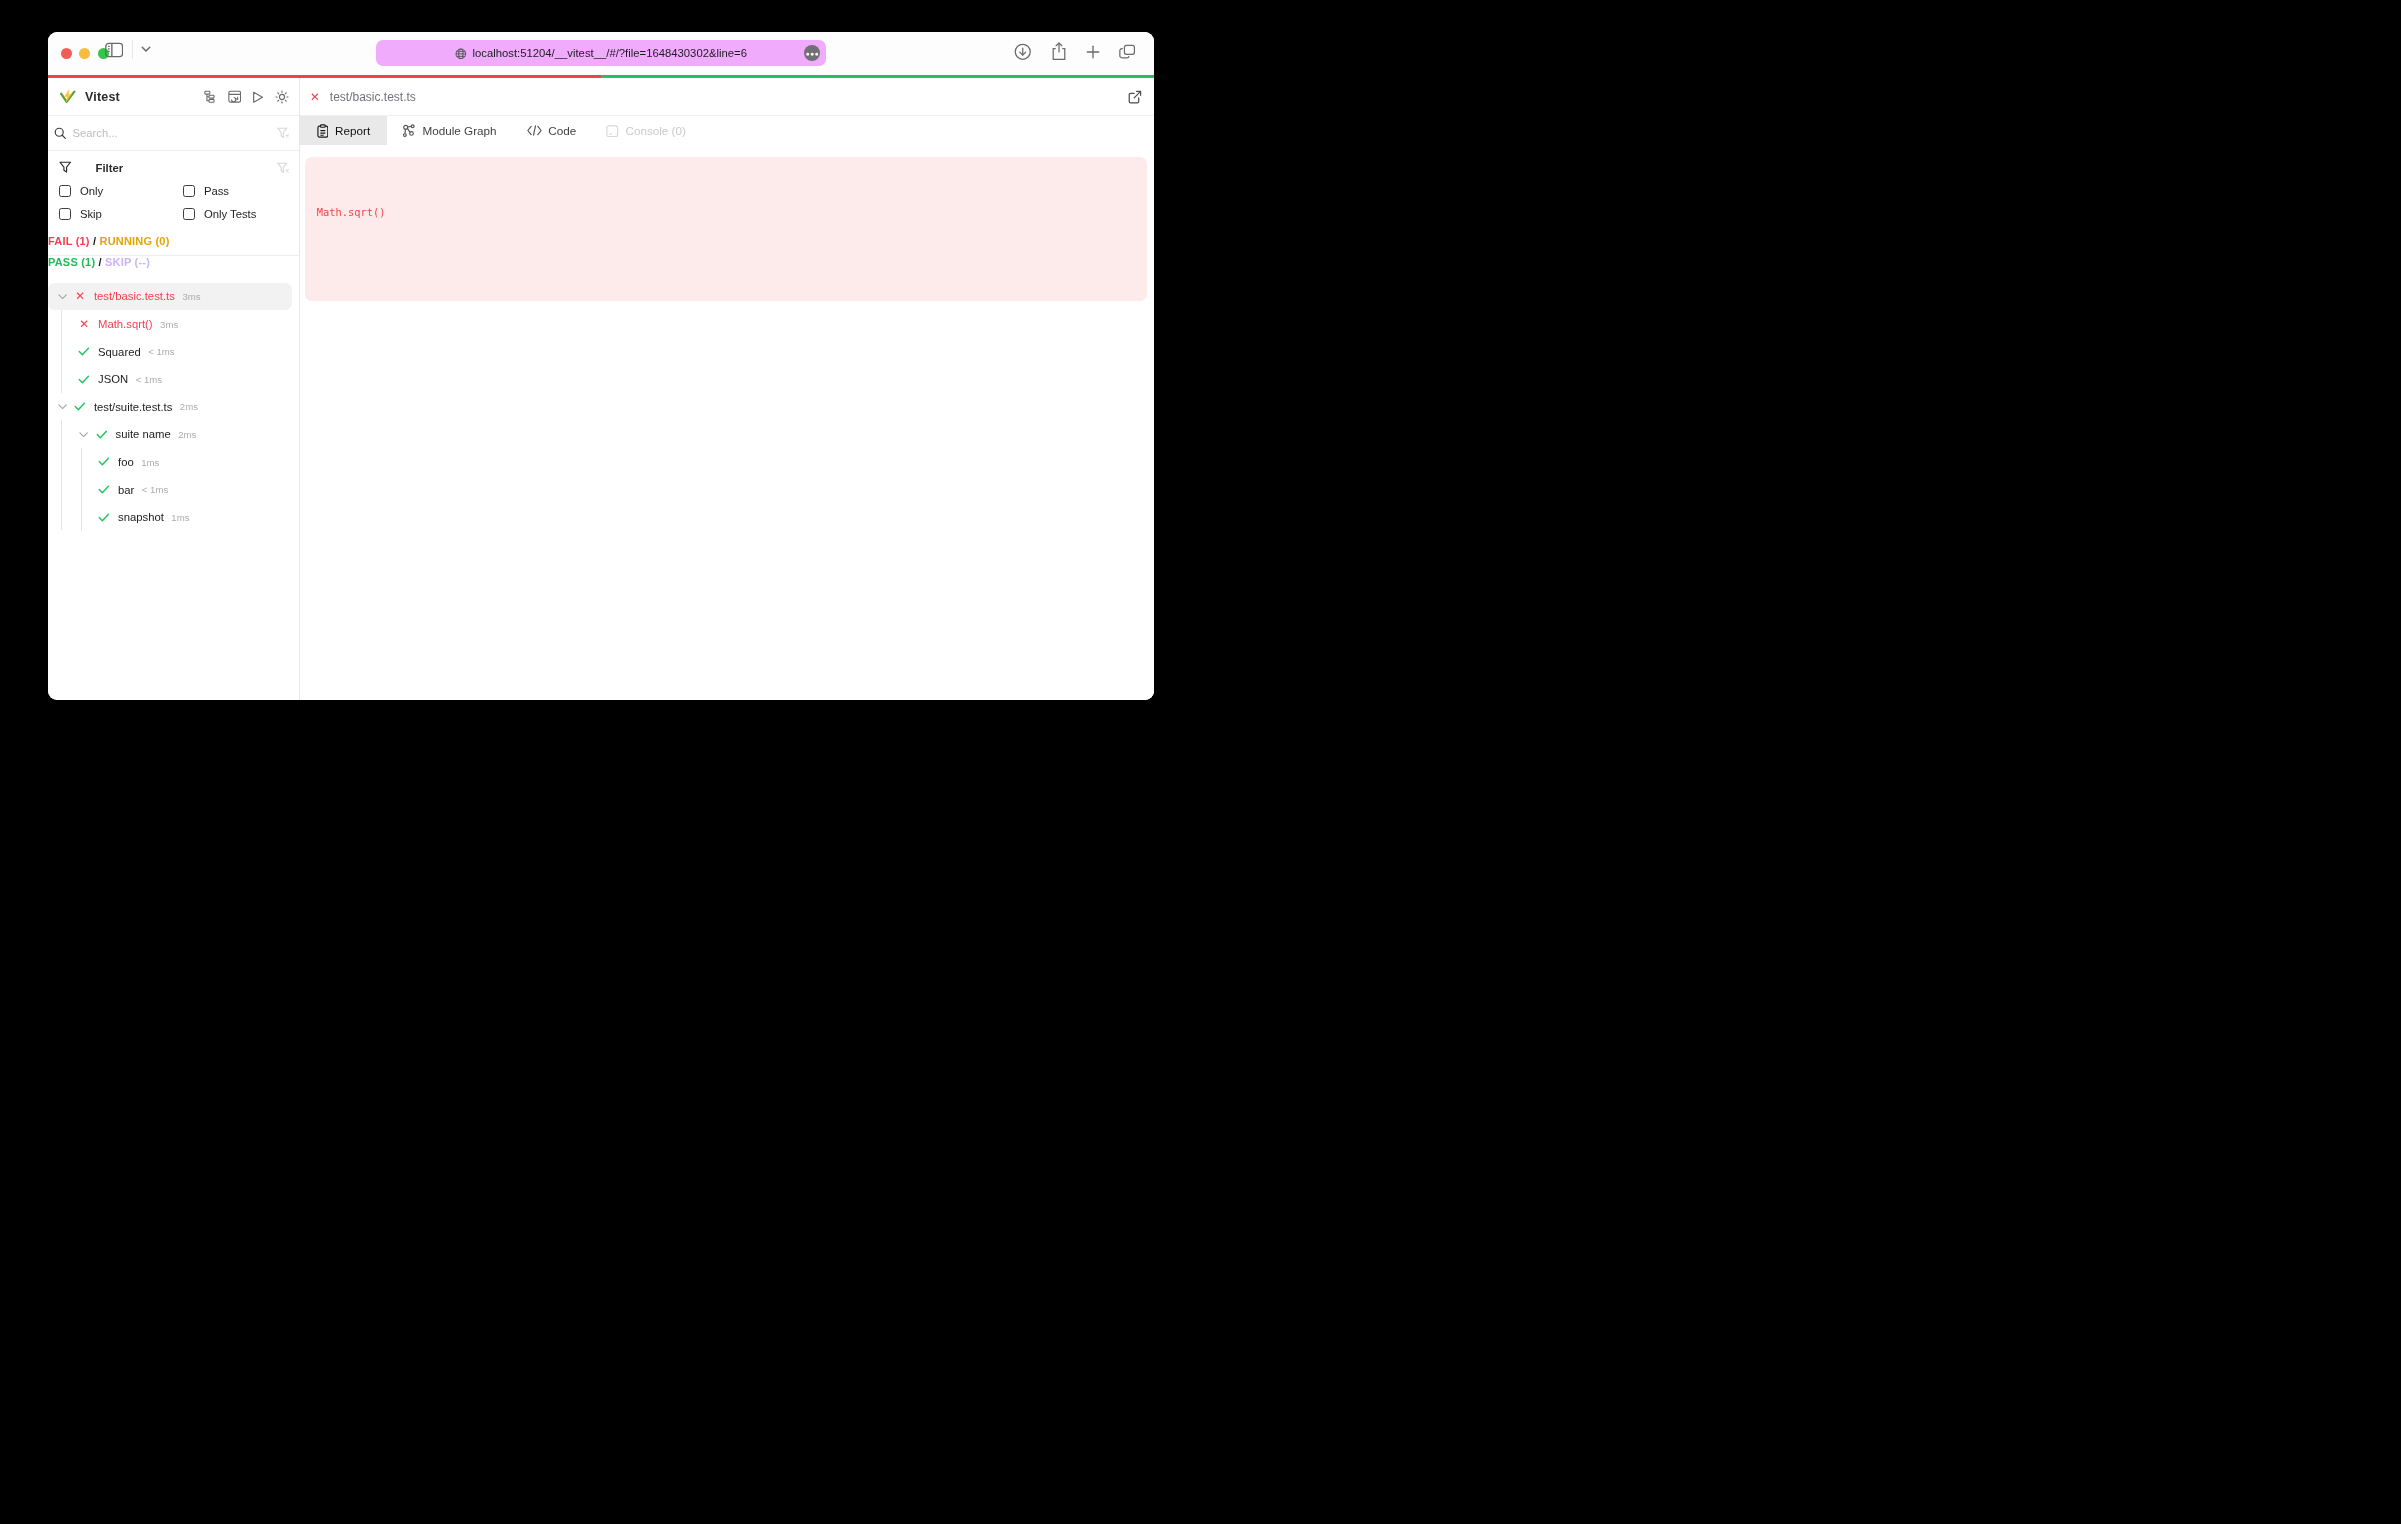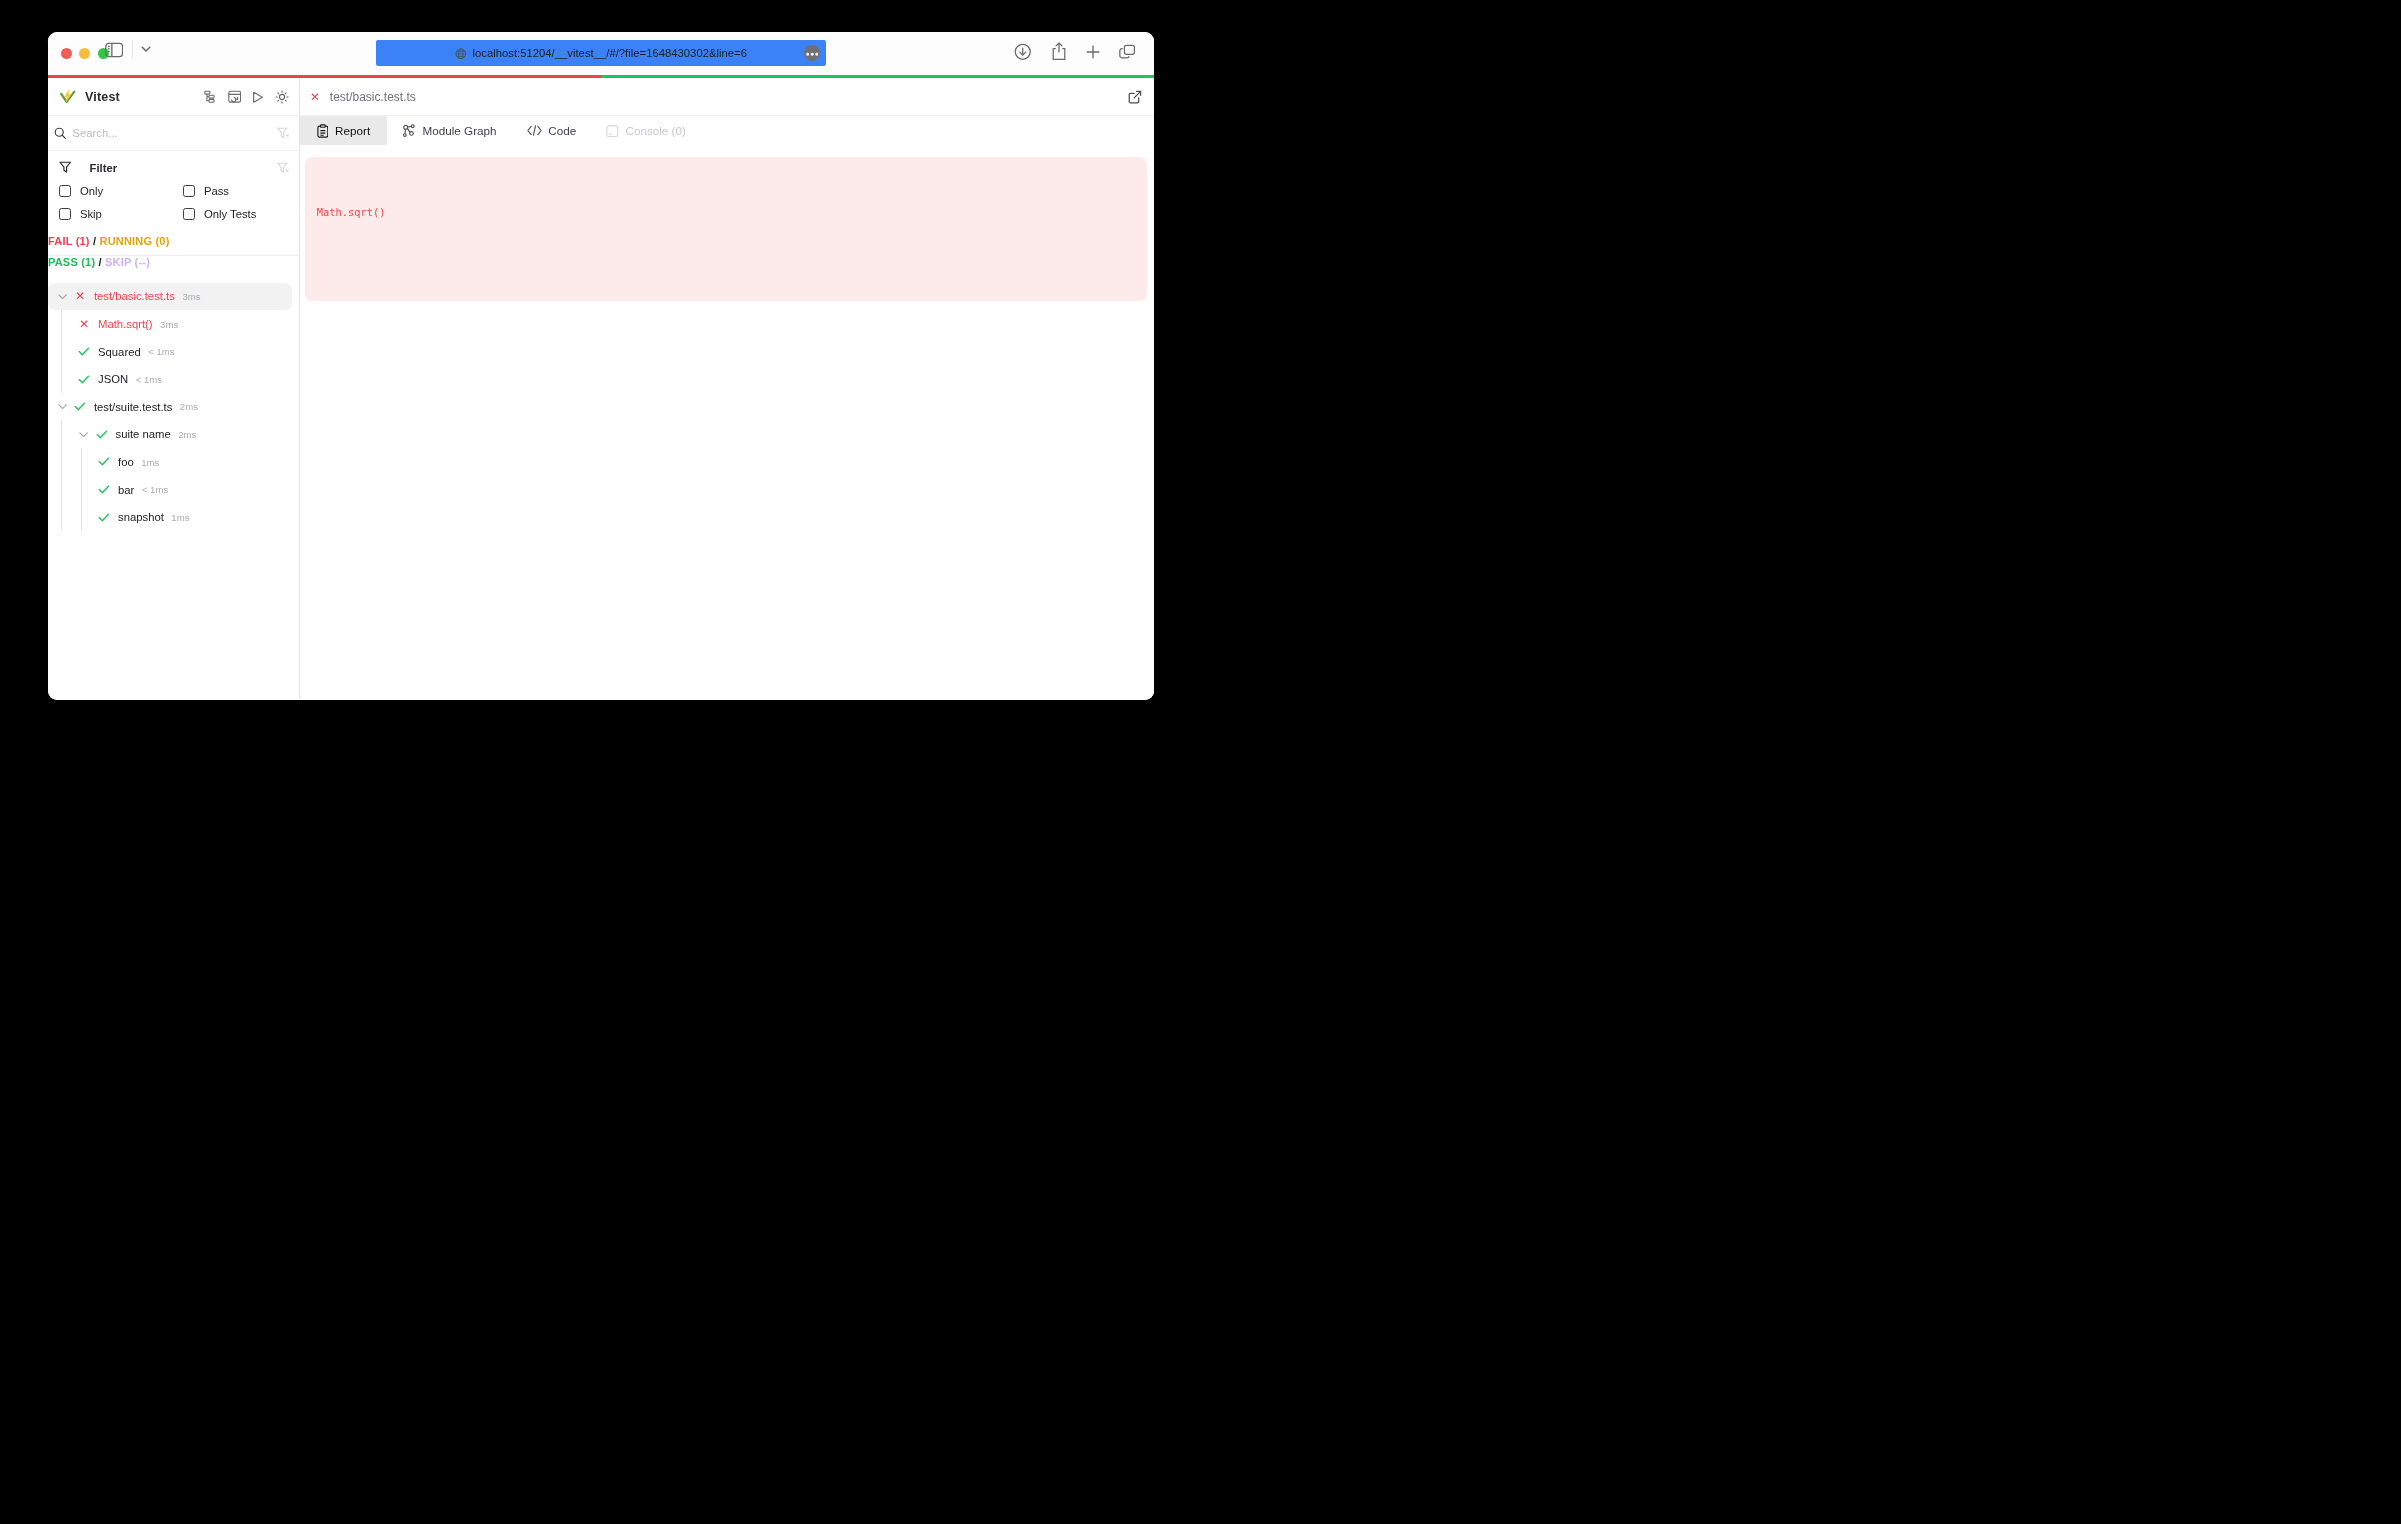--- a/index.html
+++ b/index.html
@@ -19,21 +19,21 @@
   .traffic { position:absolute; left:12.5px; top:16px; display:flex; gap:7.5px; }
   .light { width:11px; height:11px; border-radius:50%; }
   .light.red    { background:#f25e57; }
   .light.yellow { background:#f6bc3e; }
   .light.green  { background:#35c649; }
   .tb-left { position:absolute; left:57px; top:8.4px; display:flex; align-items:center; gap:8.4px; color:#69696e; }
   .tb-sep { width:0.8px; height:18.4px; background:#e8e8e8; }
   .icon-btn { display:flex; align-items:center; justify-content:center; background:none; border:none; color:#69696e; cursor:pointer; padding:0; }
   .urlbar {
     position:absolute; left:50%; top:8.4px; transform:translateX(-50%);
-    width:450px; height:26px; background:#3b82f6; border-radius:2px;
+    width:450px; height:26px; background:#f0abfc; border-radius:7px;
     display:flex; align-items:center; justify-content:center; gap:5.8px;
     color:#1d1d1f; font-size:11.3px;
   }
   .urlbar .ellipsis {
     position:absolute; right:5.8px; top:50%; transform:translateY(-50%);
     width:16px; height:16px; border-radius:50%; background:#707074;
     color:#fff; display:flex; align-items:center; justify-content:center;
     font-size:6.7px; letter-spacing:0.4px; border:none; cursor:pointer;
   }
   .tb-right { position:absolute; right:18.4px; top:10px; display:flex; gap:19px; align-items:center; color:#69696e; }
@@ -50,21 +50,21 @@
   .sb-header { height:38px; flex:none; border-bottom:0.8px solid #f0f0f1; display:flex; align-items:center; padding:0 10px 0 11px; gap:8.4px; }
   .sb-title { font-size:12.5px; font-weight:600; color:#2c2c30; letter-spacing:0.2px; }
   .sb-actions { margin-left:auto; display:flex; gap:11px; align-items:center; color:#4b4b52; }
   
   .sb-search { height:35px; flex:none; border-bottom:0.8px solid #f0f0f1; display:flex; align-items:center; padding:0 10px 0 6px; gap:6px; }
   .sb-search input { border:none; outline:none; flex:1; font-size:11.3px; color:#333; background:transparent; font-family:"Liberation Sans",sans-serif; }
   .sb-search input::placeholder { color:#bcbcc3; }
   .faint { color:#d7d7db; }
   
   .filter { padding:10px 10px 0 11px; flex:none; }
-  .filter-head { display:flex; align-items:center; gap:18px; color:#2c2c30; }
+  .filter-head { display:flex; align-items:center; gap:24px; color:#2c2c30; }
   .filter-title { font-size:11.3px; font-weight:700; }
   .filter-grid { margin-top:11px; display:grid; grid-template-columns:124px 1fr; row-gap:11px; }
   .chk { display:flex; align-items:center; gap:9.2px; font-size:11.3px; color:#1f1f23; cursor:pointer; }
   .chk .box { width:11.7px; height:11.7px; border:1.3px solid #3c3c42; border-radius:2.5px; background:#fff; }
   
   .summary { position:relative; margin-top:11.7px; flex:none; height:47px; }
   .summary .rule { position:absolute; left:0; right:0; top:23.4px; height:0.8px; background:#ededef; }
   .sum-line { position:absolute; left:0; right:0; font-size:11px; font-weight:700; letter-spacing:0.2px; }
   .sum-line span { background:#fff; }
   .sum-line.l1 { top:3.3px; }

